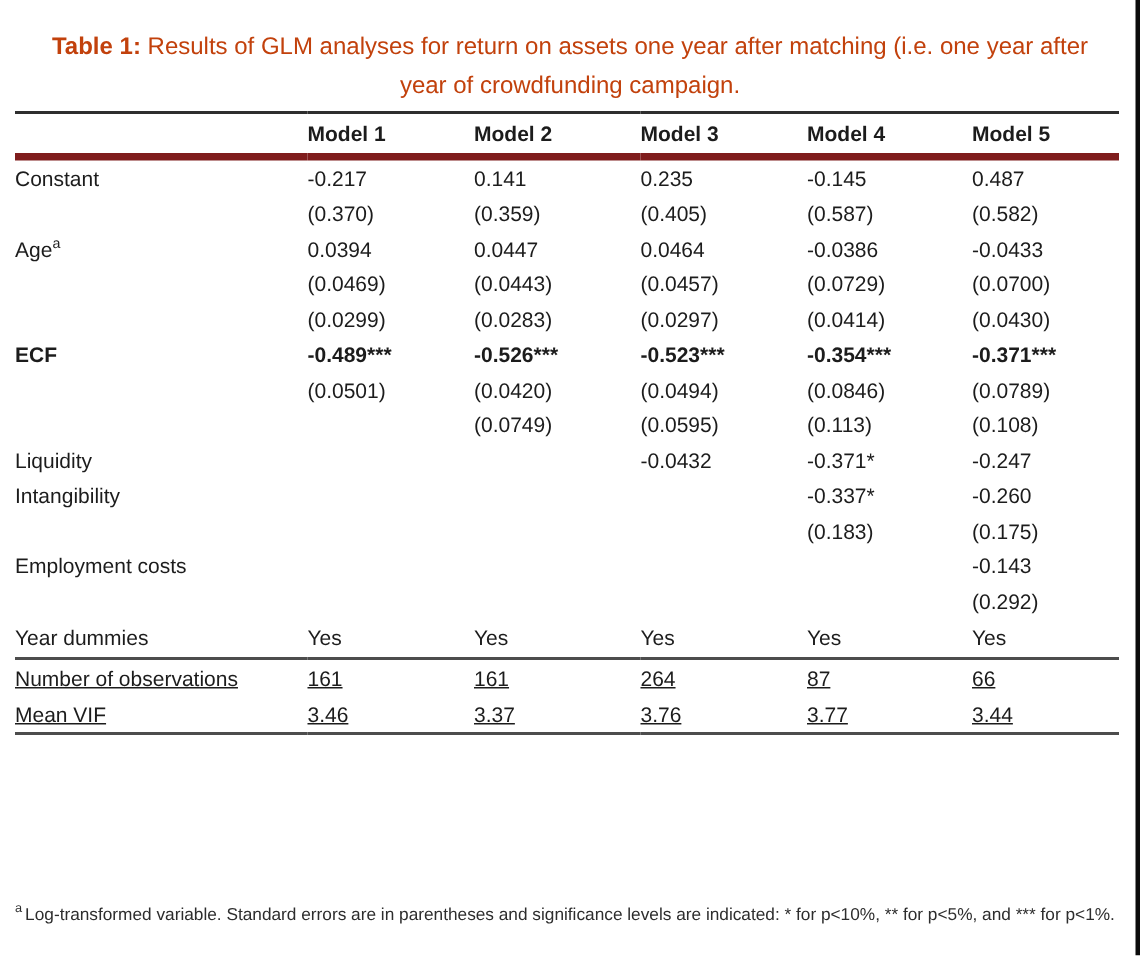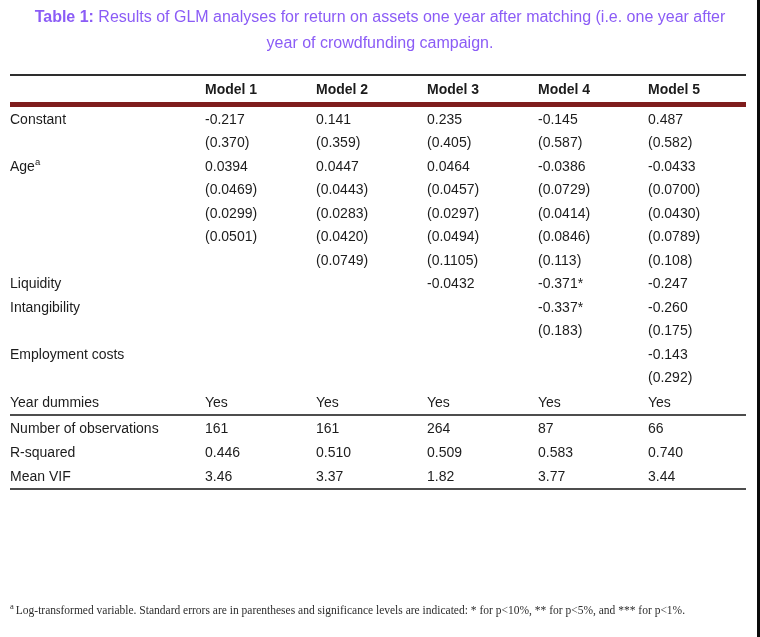--- a/index.html
+++ b/index.html
@@ -1,43 +1,43 @@
 <!DOCTYPE html>
 <html><head>
 <meta charset="utf-8">
 <style>
   html,body{margin:0;padding:0;}
   body{
     width:760px;height:637px;background:#ffffff;position:relative;overflow:hidden;
     font-family:"Liberation Sans",sans-serif;color:#1c1c1c;
   }
   .caption{
-    margin:4px auto 0;max-width:726px;text-align:center;
-    font-size:16px;line-height:26px;color:#8b5cf6;
+    margin:19px auto 0;max-width:726px;text-align:center;
+    font-size:16px;line-height:26px;color:#c2410c;
   }
   .caption .cap-label{font-weight:bold;}
   table{
     position:absolute;left:10px;top:74px;width:736px;
     border-collapse:collapse;table-layout:fixed;
   }
   th,td{
     padding:0;margin:0;font-size:14px;font-weight:normal;text-align:left;
     white-space:nowrap;vertical-align:middle;
   }
   thead tr{border-top:2px solid #2e2e2e;border-bottom:5px solid #7f1d1d;}
   thead th{font-weight:bold;height:26px;}
   tr.var td{height:23.5px;}
   tr.single td{height:25px;}
-  tbody.stats{border-top:2px solid #4d4d4d;border-bottom:2px solid #4d4d4d;}
+  tbody.stats{border-top:2px solid #4d4d4d;border-bottom:2px solid #4d4d4d;text-decoration:underline;}
   tbody.stats td{height:24px;}
   .b{font-weight:bold;}
   sup{font-size:9.5px;line-height:0;vertical-align:super;}
   .footnote{
     position:absolute;left:10px;top:601px;width:742px;
-    font-size:11.5px;line-height:19px;color:#2d2d2d;font-family:Liberation Serif, serif;
+    font-size:11.5px;line-height:19px;color:#2d2d2d;
   }
   .footnote sup{margin-right:2px;font-size:8.5px;}
   .right-edge{
     position:absolute;top:0;right:0;width:3px;height:637px;background:#0b0b0b;
   }
 </style>
 </head>
 <body>
 
 <div class="caption">
@@ -98,32 +98,40 @@
       </tr>
       <tr class="var">
         <td></td>
         <td>(0.0299)</td>
         <td>(0.0283)</td>
         <td>(0.0297)</td>
         <td>(0.0414)</td>
         <td>(0.0430)</td>
       </tr>
       <tr class="var">
+        <td class="b"><span>ECF</span></td>
+        <td class="b">-0.489***</td>
+        <td class="b">-0.526***</td>
+        <td class="b">-0.523***</td>
+        <td class="b">-0.354***</td>
+        <td class="b">-0.371***</td>
+      </tr>
+      <tr class="var">
         <td></td>
         <td>(0.0501)</td>
         <td>(0.0420)</td>
         <td>(0.0494)</td>
         <td>(0.0846)</td>
         <td>(0.0789)</td>
       </tr>
       <tr class="var">
         <td></td>
         <td></td>
         <td>(0.0749)</td>
-        <td>(0.1105)</td>
+        <td>(0.0595)</td>
         <td>(0.113)</td>
         <td>(0.108)</td>
       </tr>
       <tr class="var">
         <td><span>Liquidity</span></td>
         <td></td>
         <td></td>
         <td>-0.0432</td>
         <td>-0.371*</td>
         <td>-0.247</td>
@@ -172,32 +180,24 @@
   <tbody class="stats">
       <tr>
         <td>Number of observations</td>
         <td>161</td>
         <td>161</td>
         <td>264</td>
         <td>87</td>
         <td>66</td>
       </tr>
       <tr>
-        <td>R-squared</td>
-        <td>0.446</td>
-        <td>0.510</td>
-        <td>0.509</td>
-        <td>0.583</td>
-        <td>0.740</td>
-      </tr>
-      <tr>
         <td>Mean VIF</td>
         <td>3.46</td>
         <td>3.37</td>
-        <td>1.82</td>
+        <td>3.76</td>
         <td>3.77</td>
         <td>3.44</td>
       </tr>
     </tbody>
 </table>
 
 <div class="footnote">
   <sup>a</sup><span>Log-transformed variable. Standard errors are in parentheses and significance levels are indicated: * for p&lt;10%, ** for p&lt;5%, and *** for p&lt;1%.</span>
 </div>
 

